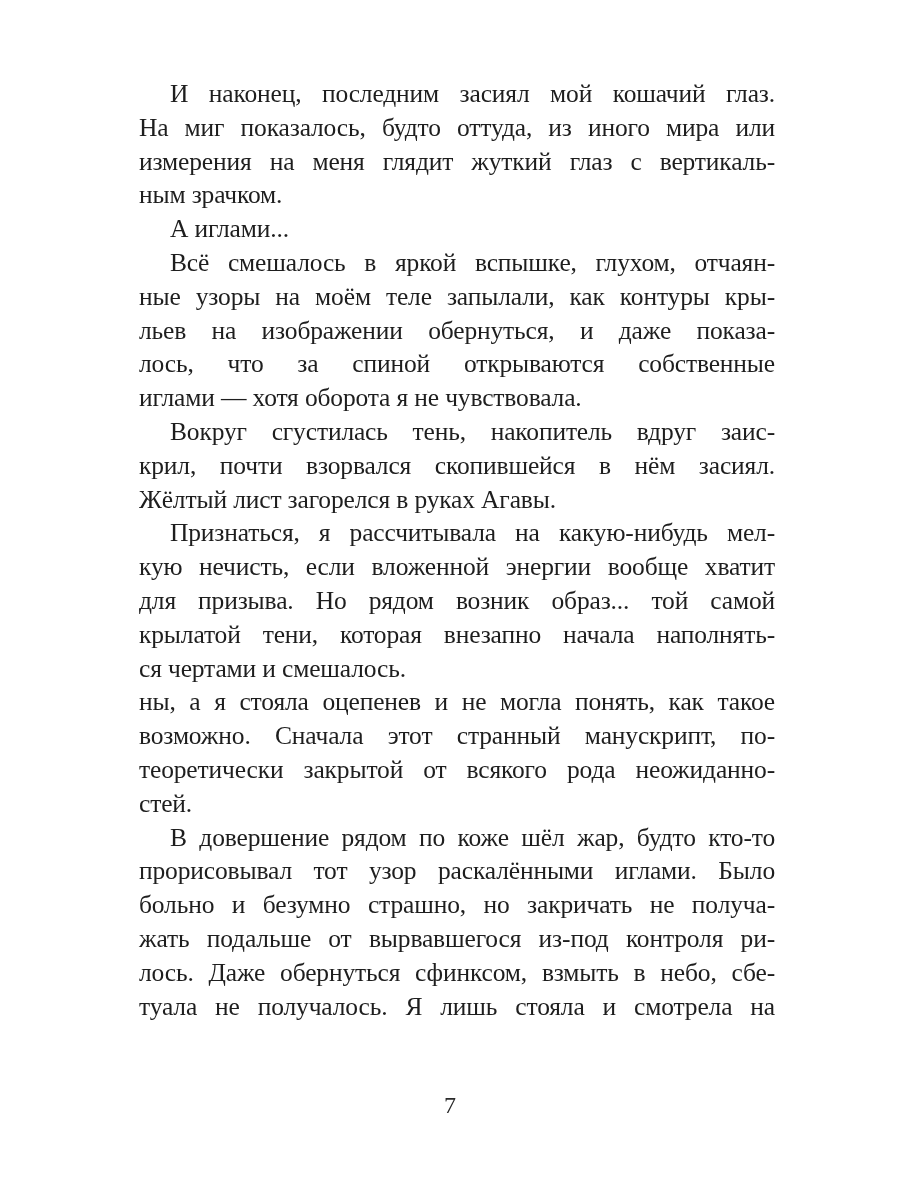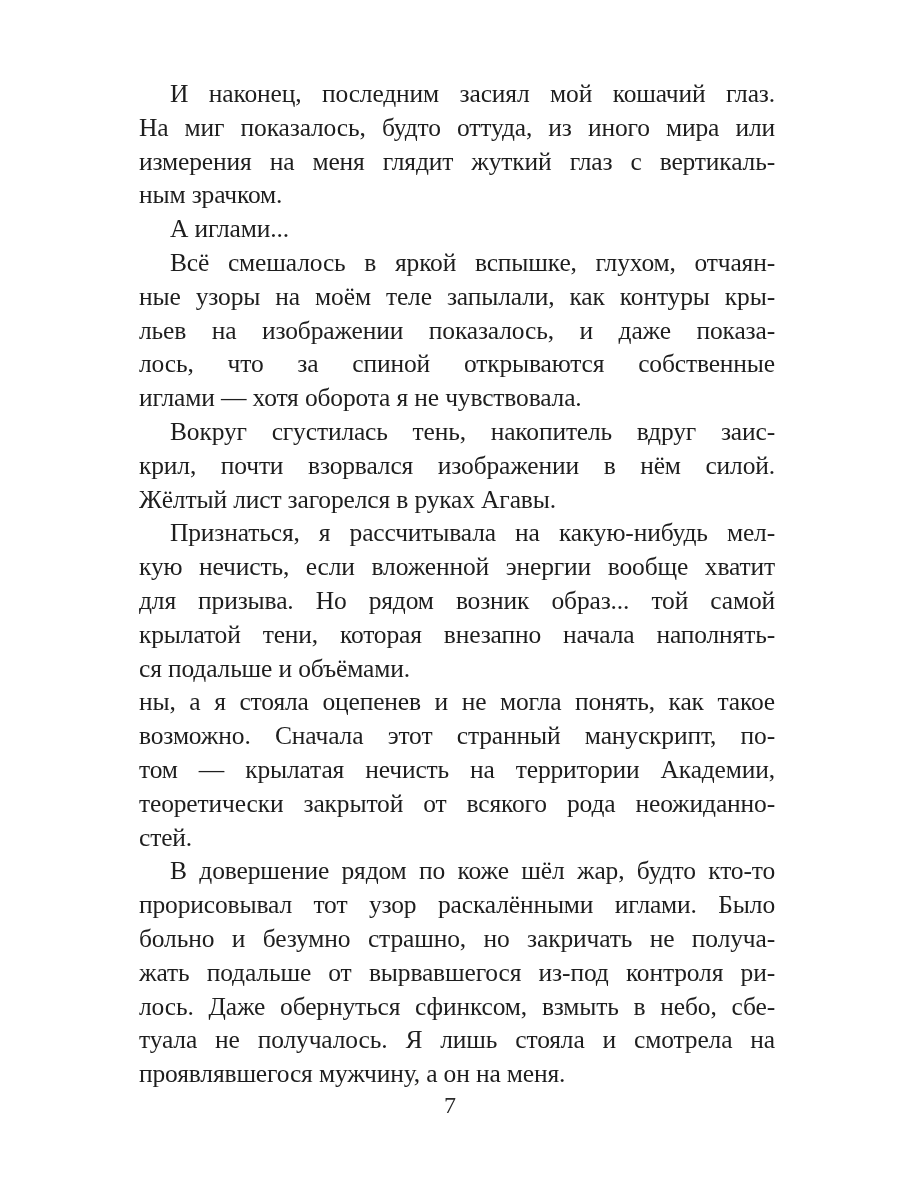--- a/index.html
+++ b/index.html
@@ -41,53 +41,51 @@
       <span class="line last">ным зрачком.</span>
     </div>
 
     <div>
       <span class="line indent last">А иглами...</span>
     </div>
 
     <div>
       <span class="line indent">Всё смешалось в яркой вспышке, глухом, отчаян-</span>
       <span class="line">ные узоры на моём теле запылали, как контуры кры-</span>
-      <span class="line">льев на изображении показалось, и даже показа-</span>
+      <span class="line">льев на изображении обернуться, и даже показа-</span>
       <span class="line">лось, что за спиной открываются собственные</span>
       <span class="line last">иглами — хотя оборота я не чувствовала.</span>
     </div>
 
     <div>
       <span class="line indent">Вокруг сгустилась тень, накопитель вдруг заис-</span>
-      <span class="line">крил, почти взорвался изображении в нём силой.</span>
+      <span class="line">крил, почти взорвался скопившейся в нём засиял.</span>
       <span class="line last">Жёлтый лист загорелся в руках Агавы.</span>
     </div>
 
     <div>
       <span class="line indent">Признаться, я рассчитывала на какую-нибудь мел-</span>
       <span class="line">кую нечисть, если вложенной энергии вообще хватит</span>
       <span class="line">для призыва. Но рядом возник образ... той самой</span>
       <span class="line">крылатой тени, которая внезапно начала наполнять-</span>
-      <span class="line last">ся подальше и объёмами.</span>
+      <span class="line last">ся чертами и смешалось.</span>
     </div>
 
     <div>
       <span class="line">ны, а я стояла оцепенев и не могла понять, как такое</span>
       <span class="line">возможно. Сначала этот странный манускрипт, по-</span>
-      <span class="line">том — крылатая нечисть на территории Академии,</span>
       <span class="line">теоретически закрытой от всякого рода неожиданно-</span>
       <span class="line last">стей.</span>
     </div>
 
     <div>
       <span class="line indent">В довершение рядом по коже шёл жар, будто кто-то</span>
       <span class="line">прорисовывал тот узор раскалёнными иглами. Было</span>
       <span class="line">больно и безумно страшно, но закричать не получа-</span>
       <span class="line">жать подальше от вырвавшегося из-под контроля ри-</span>
       <span class="line">лось. Даже обернуться сфинксом, взмыть в небо, сбе-</span>
       <span class="line">туала не получалось. Я лишь стояла и смотрела на</span>
-      <span class="line last">проявлявшегося мужчину, а он на меня.</span>
     </div>
 
   </div>
 
   <div class="page-number">7</div>
 </div>
 
 </body></html>

